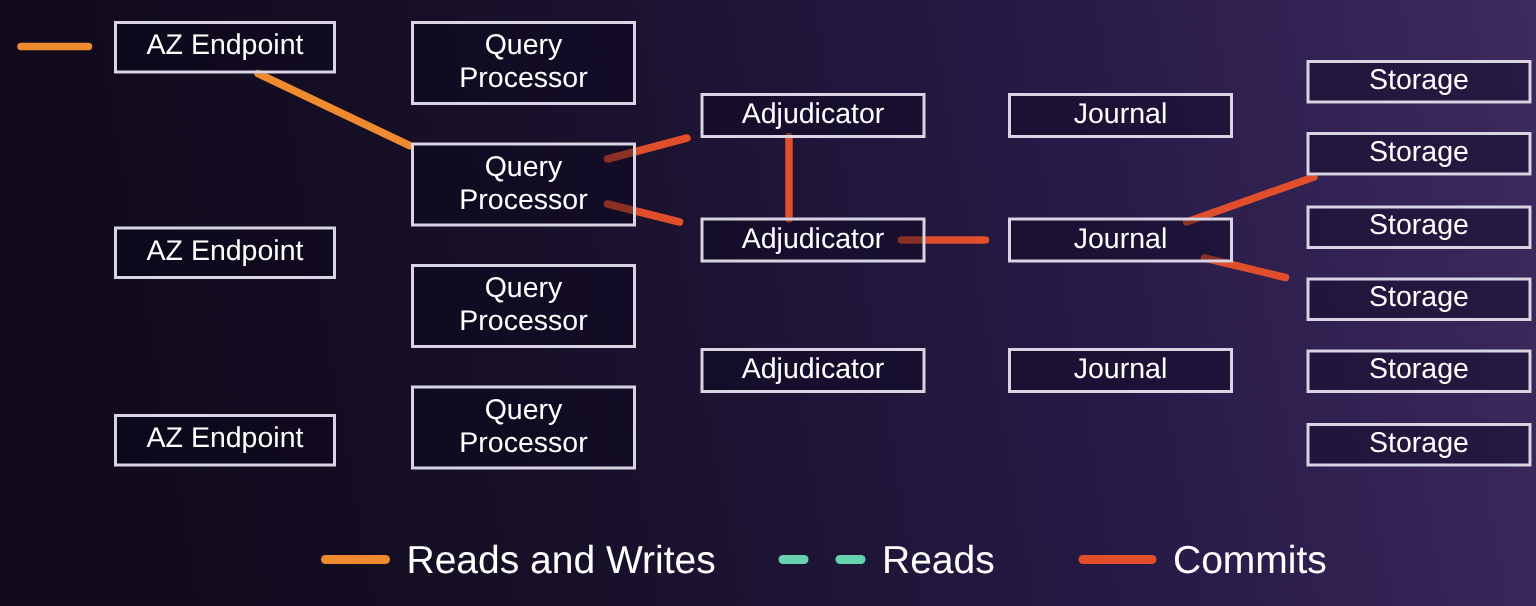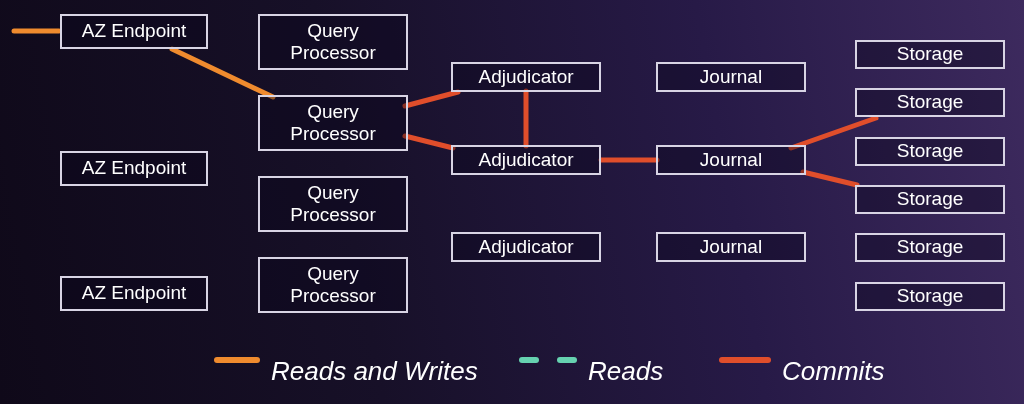--- a/index.html
+++ b/index.html
@@ -32,37 +32,37 @@
     box-sizing: border-box;
     border: 2px solid #d8d4e4;
     background: rgba(11, 6, 28, 0.40);
     color: #ffffff;
     display: flex;
     align-items: center;
     justify-content: center;
     text-align: center;
     font-size: 19px;
     line-height: 1.18;
+    margin-left: 16px;
   }
   .node .lbl { display: inline-block; }
   .node.qp .lbl { max-width: 116px; }
   .legend {
     position: absolute;
     left: 0;
     top: 356px;
     width: 1024px;
     height: 36px;
   }
   .legend-item {
     position: absolute;
     top: 0;
     height: 34px;
     display: flex;
-    align-items: flex-start;
-    font-style: italic;
+    align-items: center;
   }
   .legend-swatch { display: block; margin-right: 10px; }
   .legend-label {
     color: #ffffff;
     font-size: 26px;
     white-space: nowrap;
   }
   .sw { stroke-width: 6; stroke-linecap: round; }
 </style>
 </head>

